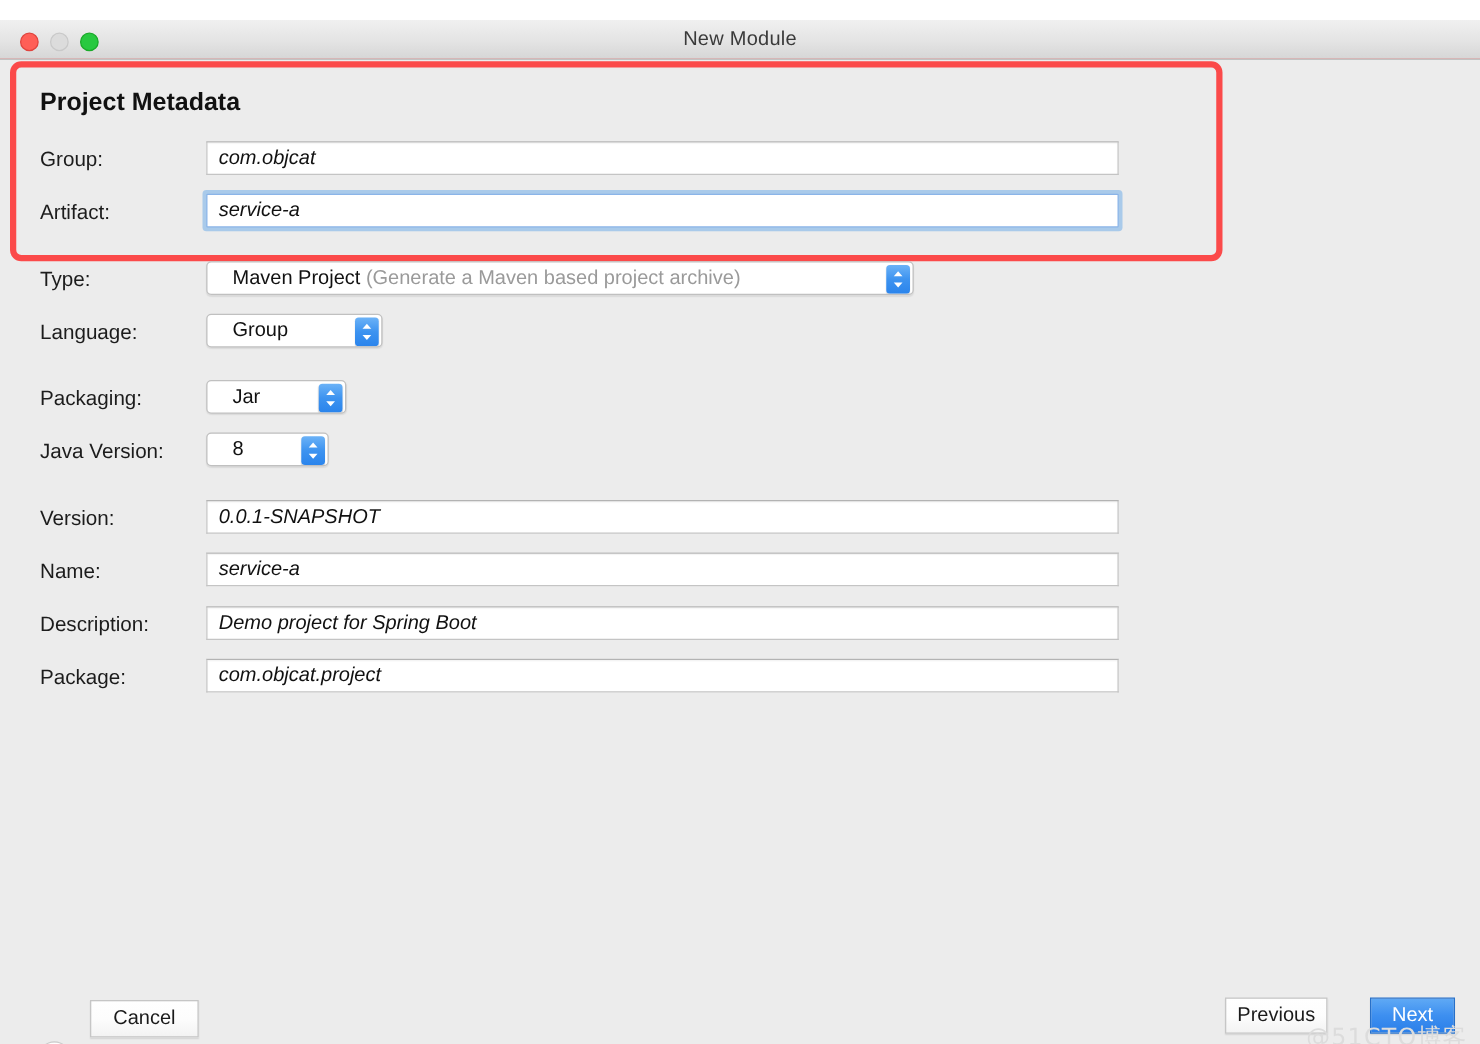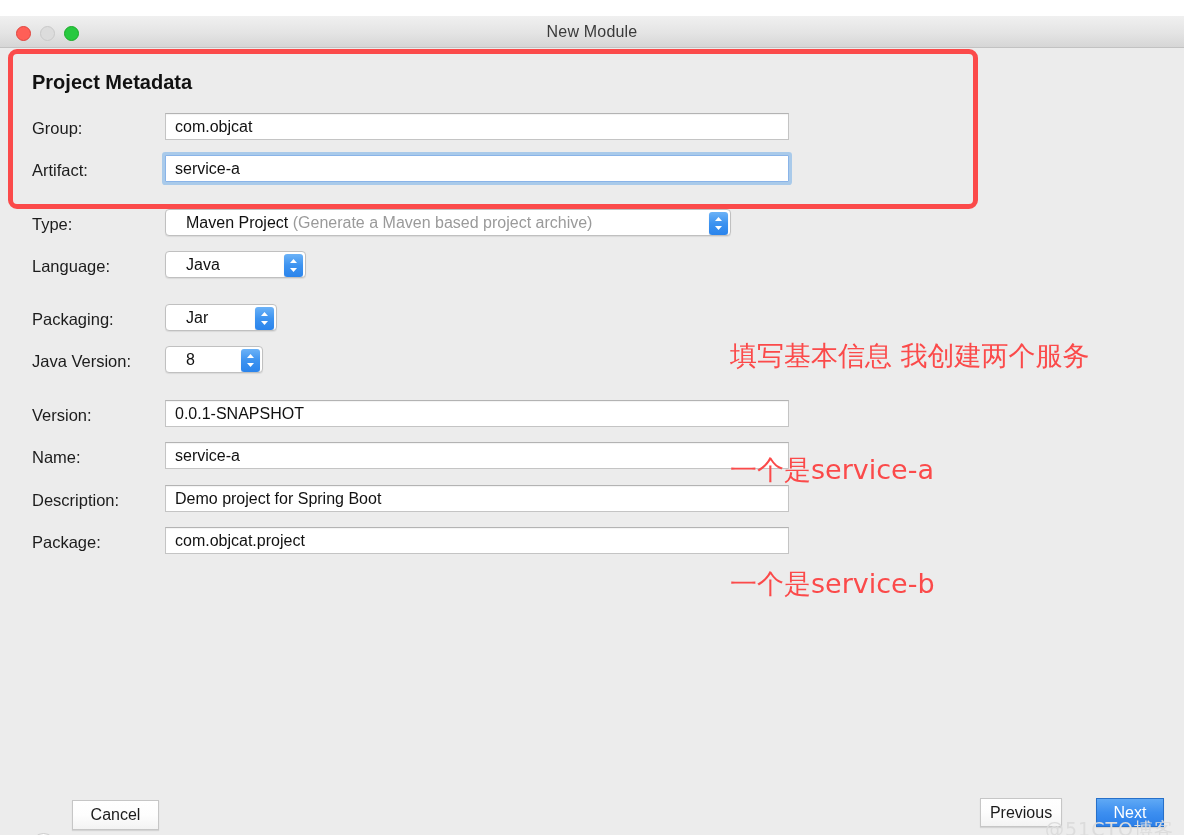--- a/index.html
+++ b/index.html
@@ -108,21 +108,21 @@
     border-top-color: #b3b3b3;
     box-sizing: border-box;
     font-size: 16px;
     color: #111;
     line-height: 25px;
     padding-left: 9px;
     white-space: nowrap;
     overflow: hidden;
     box-shadow: inset 0 1px 1px rgba(0,0,0,0.05);
   }
-  .tfield.wide { width: 624px; }
+  .tfield.wide { width: 730px; font-style: italic; }
   .tfield.focused {
     border: 1px solid #8ab4e8;
     box-shadow: 0 0 0 3px rgba(115,174,234,0.55);
     border-radius: 1px;
   }
 
   
   .popup {
     position: absolute;
     top: 0;
@@ -251,21 +251,21 @@
             <path d="M6.5 2 L10 6 L3 6 Z" fill="#ffffff"></path>
             <path d="M6.5 15 L10 11 L3 11 Z" fill="#ffffff"></path>
           </svg>
         </span>
       </div>
     </div>
 
     <div class="row" style="top:203px;">
       <div class="lbl">Language:</div>
       <div class="popup" style="left:165px; width:141px;">
-        <span>Java</span>
+        <span>Group</span>
         <span class="stepper">
           <svg width="13" height="17" viewBox="0 0 13 17">
             <path d="M6.5 2 L10 6 L3 6 Z" fill="#ffffff"></path>
             <path d="M6.5 15 L10 11 L3 11 Z" fill="#ffffff"></path>
           </svg>
         </span>
       </div>
     </div>
 
     <div class="row" style="top:256px;">
@@ -307,25 +307,20 @@
     <div class="row" style="top:437px;">
       <div class="lbl">Description:</div>
       <div class="tfield wide">Demo project for Spring Boot</div>
     </div>
 
     <div class="row" style="top:479px;">
       <div class="lbl">Package:</div>
       <div class="tfield wide">com.objcat.project</div>
     </div>
 
-    <div id="annotation">
-      <div>填写基本信息 我创建两个服务</div>
-      <div>一个是service-a</div>
-      <div>一个是service-b</div>
-    </div>
 
     <div id="help-btn">?</div>
 
     <div class="btn" style="left:72px; top:752px; width:87px; height:30px; line-height:28px;">Cancel</div>
 
     <div class="btn" style="left:980px; top:750px; width:82px; height:29px; line-height:27px;">Previous</div>
 
     <div class="btn primary" style="left:1096px; top:750px; width:68px; height:29px; line-height:27px;">Next</div>
 
     <div id="watermark">@51CTO博客</div>

